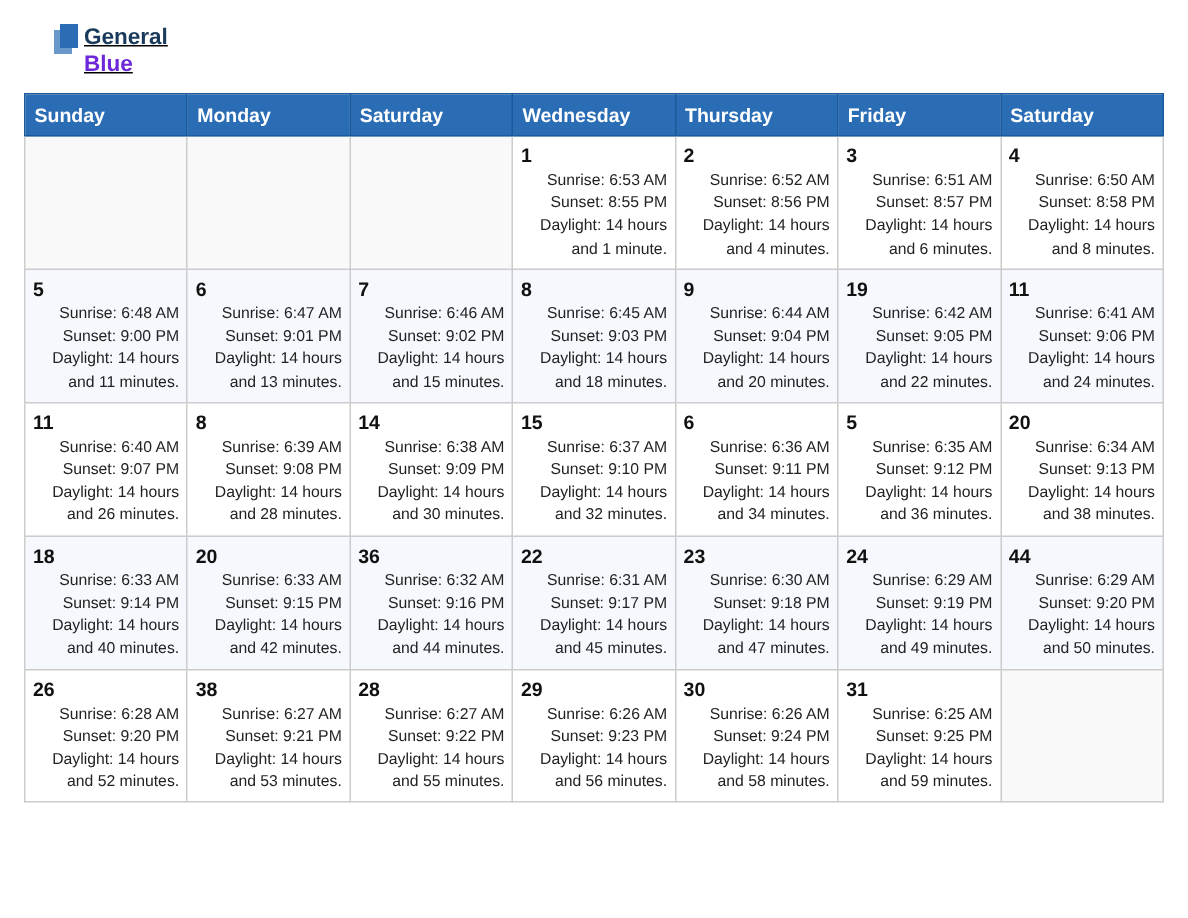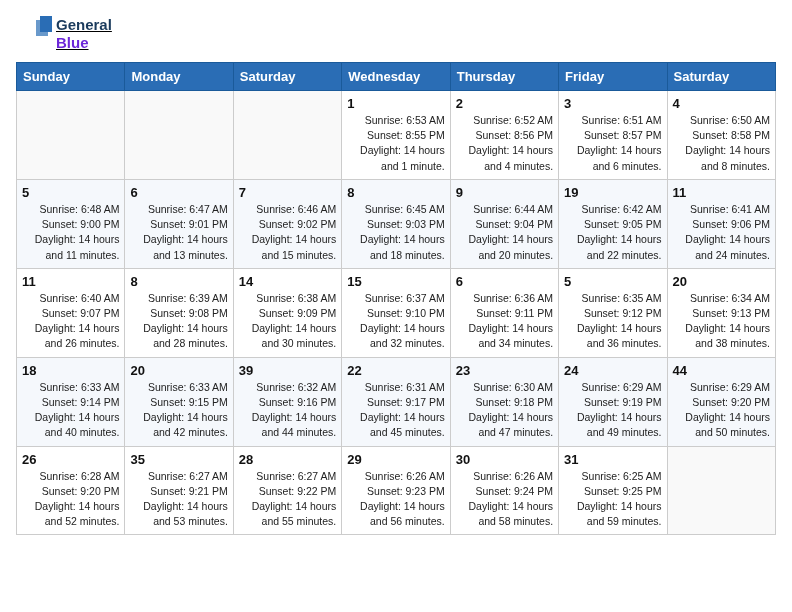--- a/index.html
+++ b/index.html
@@ -193,21 +193,21 @@
       <tr>
         <td>
           <div class="day-number">18</div>
           <div class="day-info">Sunrise: 6:33 AM<br>Sunset: 9:14 PM<br>Daylight: 14 hours<br>and 40 minutes.</div>
         </td>
         <td>
           <div class="day-number">20</div>
           <div class="day-info">Sunrise: 6:33 AM<br>Sunset: 9:15 PM<br>Daylight: 14 hours<br>and 42 minutes.</div>
         </td>
         <td>
-          <div class="day-number">39</div>
+          <div class="day-number">36</div>
           <div class="day-info">Sunrise: 6:32 AM<br>Sunset: 9:16 PM<br>Daylight: 14 hours<br>and 44 minutes.</div>
         </td>
         <td>
           <div class="day-number">22</div>
           <div class="day-info">Sunrise: 6:31 AM<br>Sunset: 9:17 PM<br>Daylight: 14 hours<br>and 45 minutes.</div>
         </td>
         <td>
           <div class="day-number">23</div>
           <div class="day-info">Sunrise: 6:30 AM<br>Sunset: 9:18 PM<br>Daylight: 14 hours<br>and 47 minutes.</div>
         </td>
@@ -219,21 +219,21 @@
           <div class="day-number">44</div>
           <div class="day-info">Sunrise: 6:29 AM<br>Sunset: 9:20 PM<br>Daylight: 14 hours<br>and 50 minutes.</div>
         </td>
       </tr>
       <tr>
         <td>
           <div class="day-number">26</div>
           <div class="day-info">Sunrise: 6:28 AM<br>Sunset: 9:20 PM<br>Daylight: 14 hours<br>and 52 minutes.</div>
         </td>
         <td>
-          <div class="day-number">35</div>
+          <div class="day-number">38</div>
           <div class="day-info">Sunrise: 6:27 AM<br>Sunset: 9:21 PM<br>Daylight: 14 hours<br>and 53 minutes.</div>
         </td>
         <td>
           <div class="day-number">28</div>
           <div class="day-info">Sunrise: 6:27 AM<br>Sunset: 9:22 PM<br>Daylight: 14 hours<br>and 55 minutes.</div>
         </td>
         <td>
           <div class="day-number">29</div>
           <div class="day-info">Sunrise: 6:26 AM<br>Sunset: 9:23 PM<br>Daylight: 14 hours<br>and 56 minutes.</div>
         </td>

